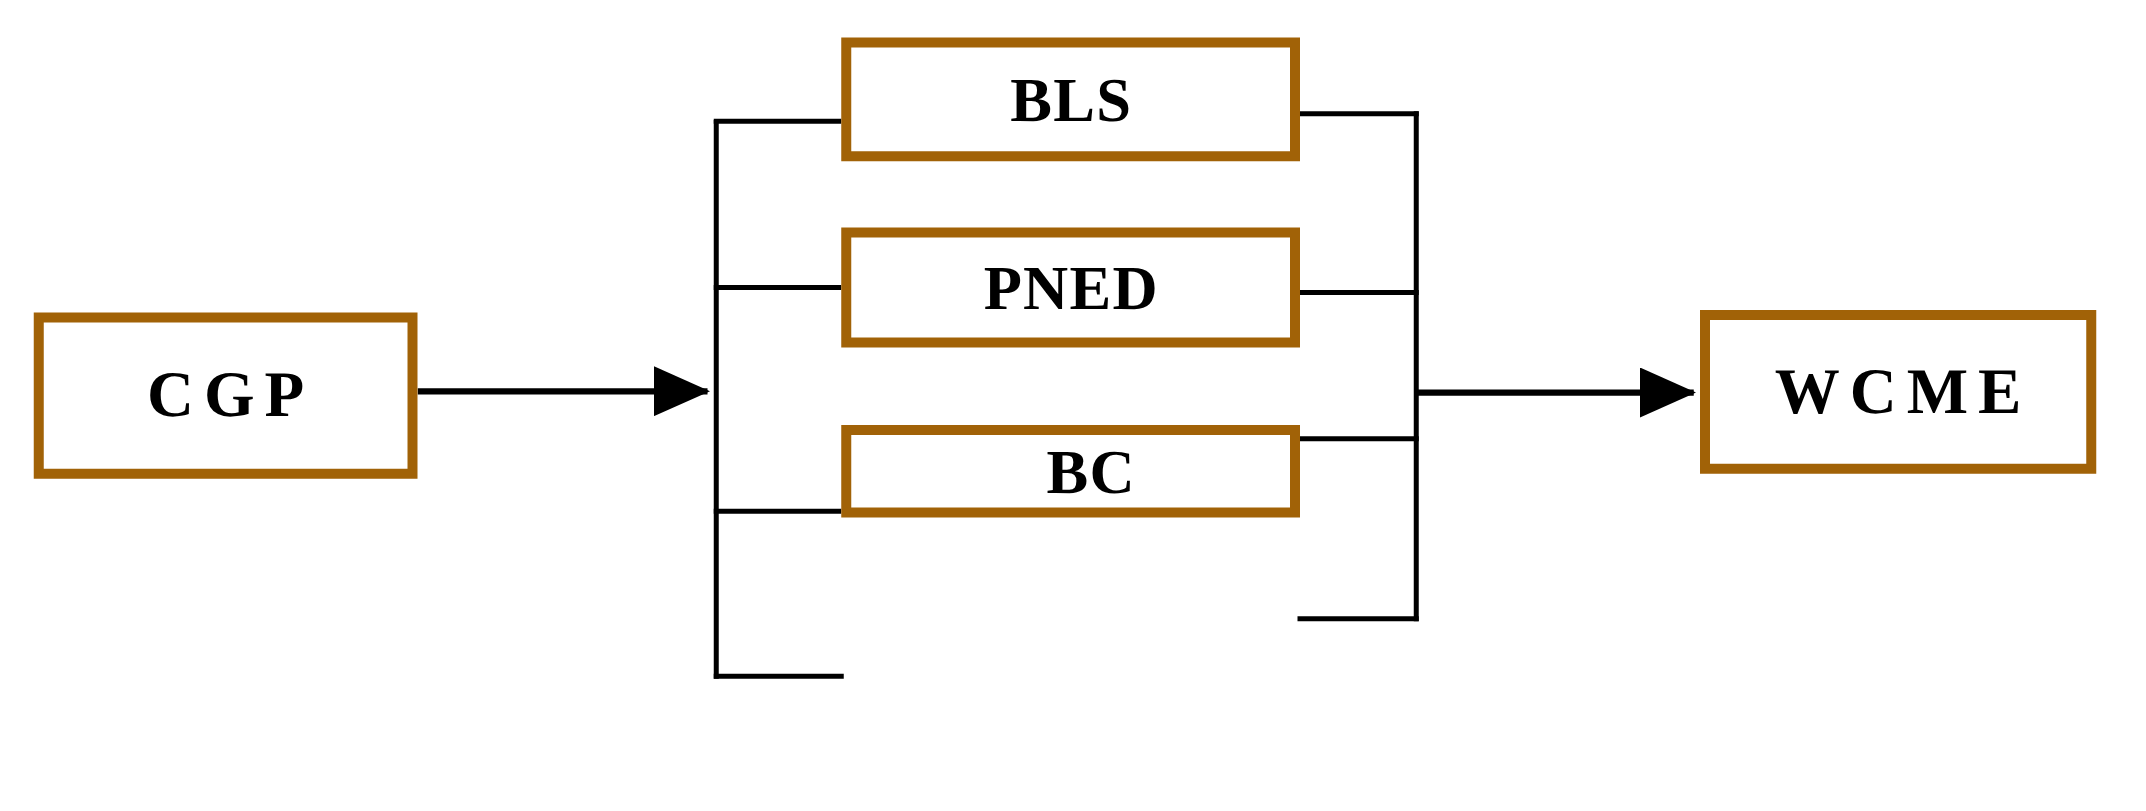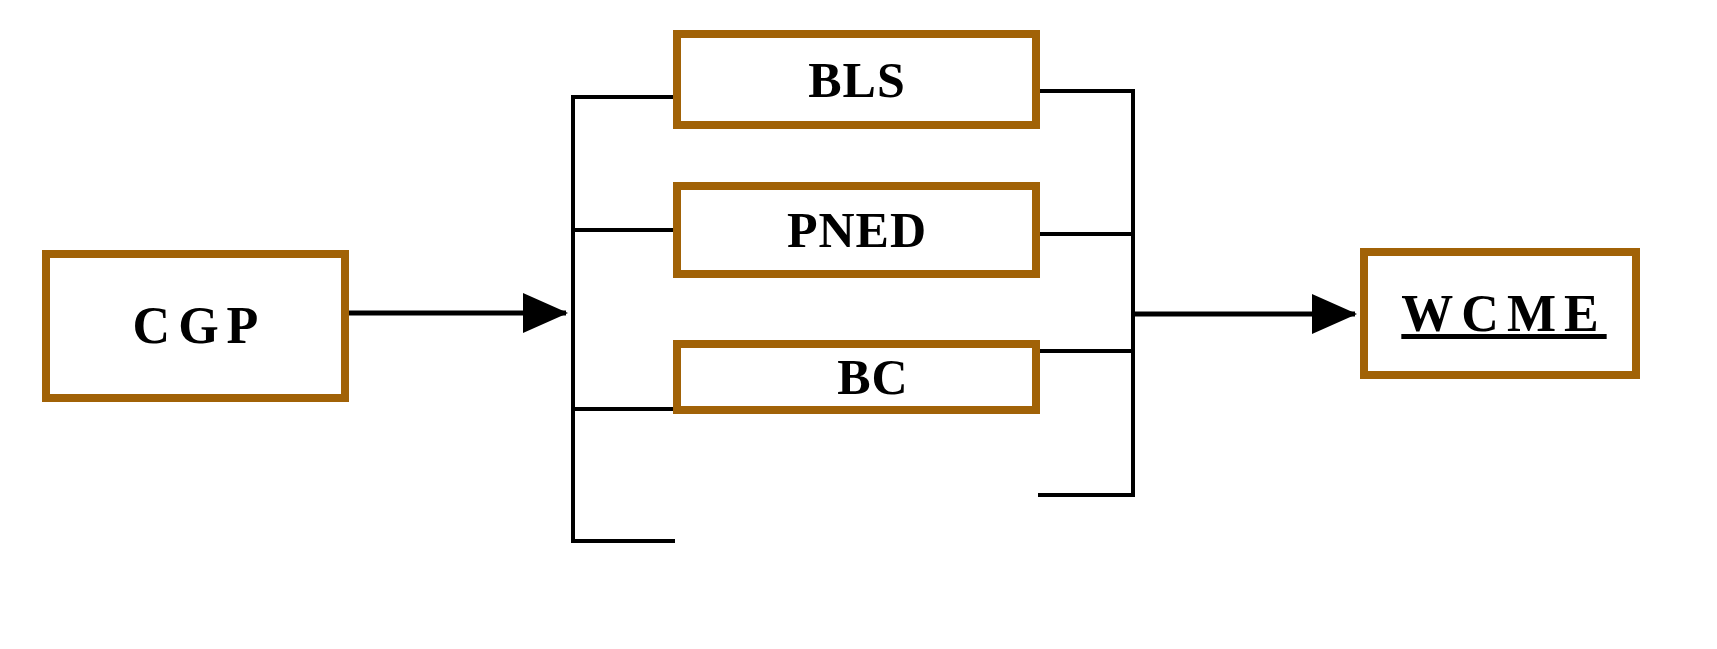--- a/index.html
+++ b/index.html
@@ -45,26 +45,26 @@
     font-size: 52px;
     letter-spacing: 8px;
     text-indent: 8px;
   }
   .label-mid {
     font-size: 50px;
     letter-spacing: 1px;
     text-indent: 1px;
   }
   
-  #node-cgp   { left: 42px;   top: 250px; width: 307px; height: 152px; }
+  #node-cgp   { left: 27px;   top: 250px; width: 307px; height: 133px; }
   #node-bls   { left: 673px;  top: 30px;  width: 367px; height: 99px;  }
   #node-pned  { left: 673px;  top: 182px; width: 367px; height: 96px;  }
   #node-bc    { left: 673px;  top: 340px; width: 367px; height: 74px; padding-left: 32px;  }
   #node-bm    { left: 673px;  top: 500px; width: 367px; height: 105px; }
-  #node-wcme  { left: 1360px; top: 248px; width: 280px; height: 131px; text-decoration: underline; }
+  #node-wcme  { left: 1360px; top: 248px; width: 317px; height: 131px; }
 </style>
 </head>
 <body>
 
 <div id="canvas">
 
   <svg id="diagram-svg" viewBox="0 0 1717 649">
     <defs>
       <marker id="arrowhead" markerWidth="9" markerHeight="8" refX="8.6" refY="4" orient="auto" markerUnits="strokeWidth">
         <path d="M0,0 L9,4 L0,8 z" fill="#000000"></path>

